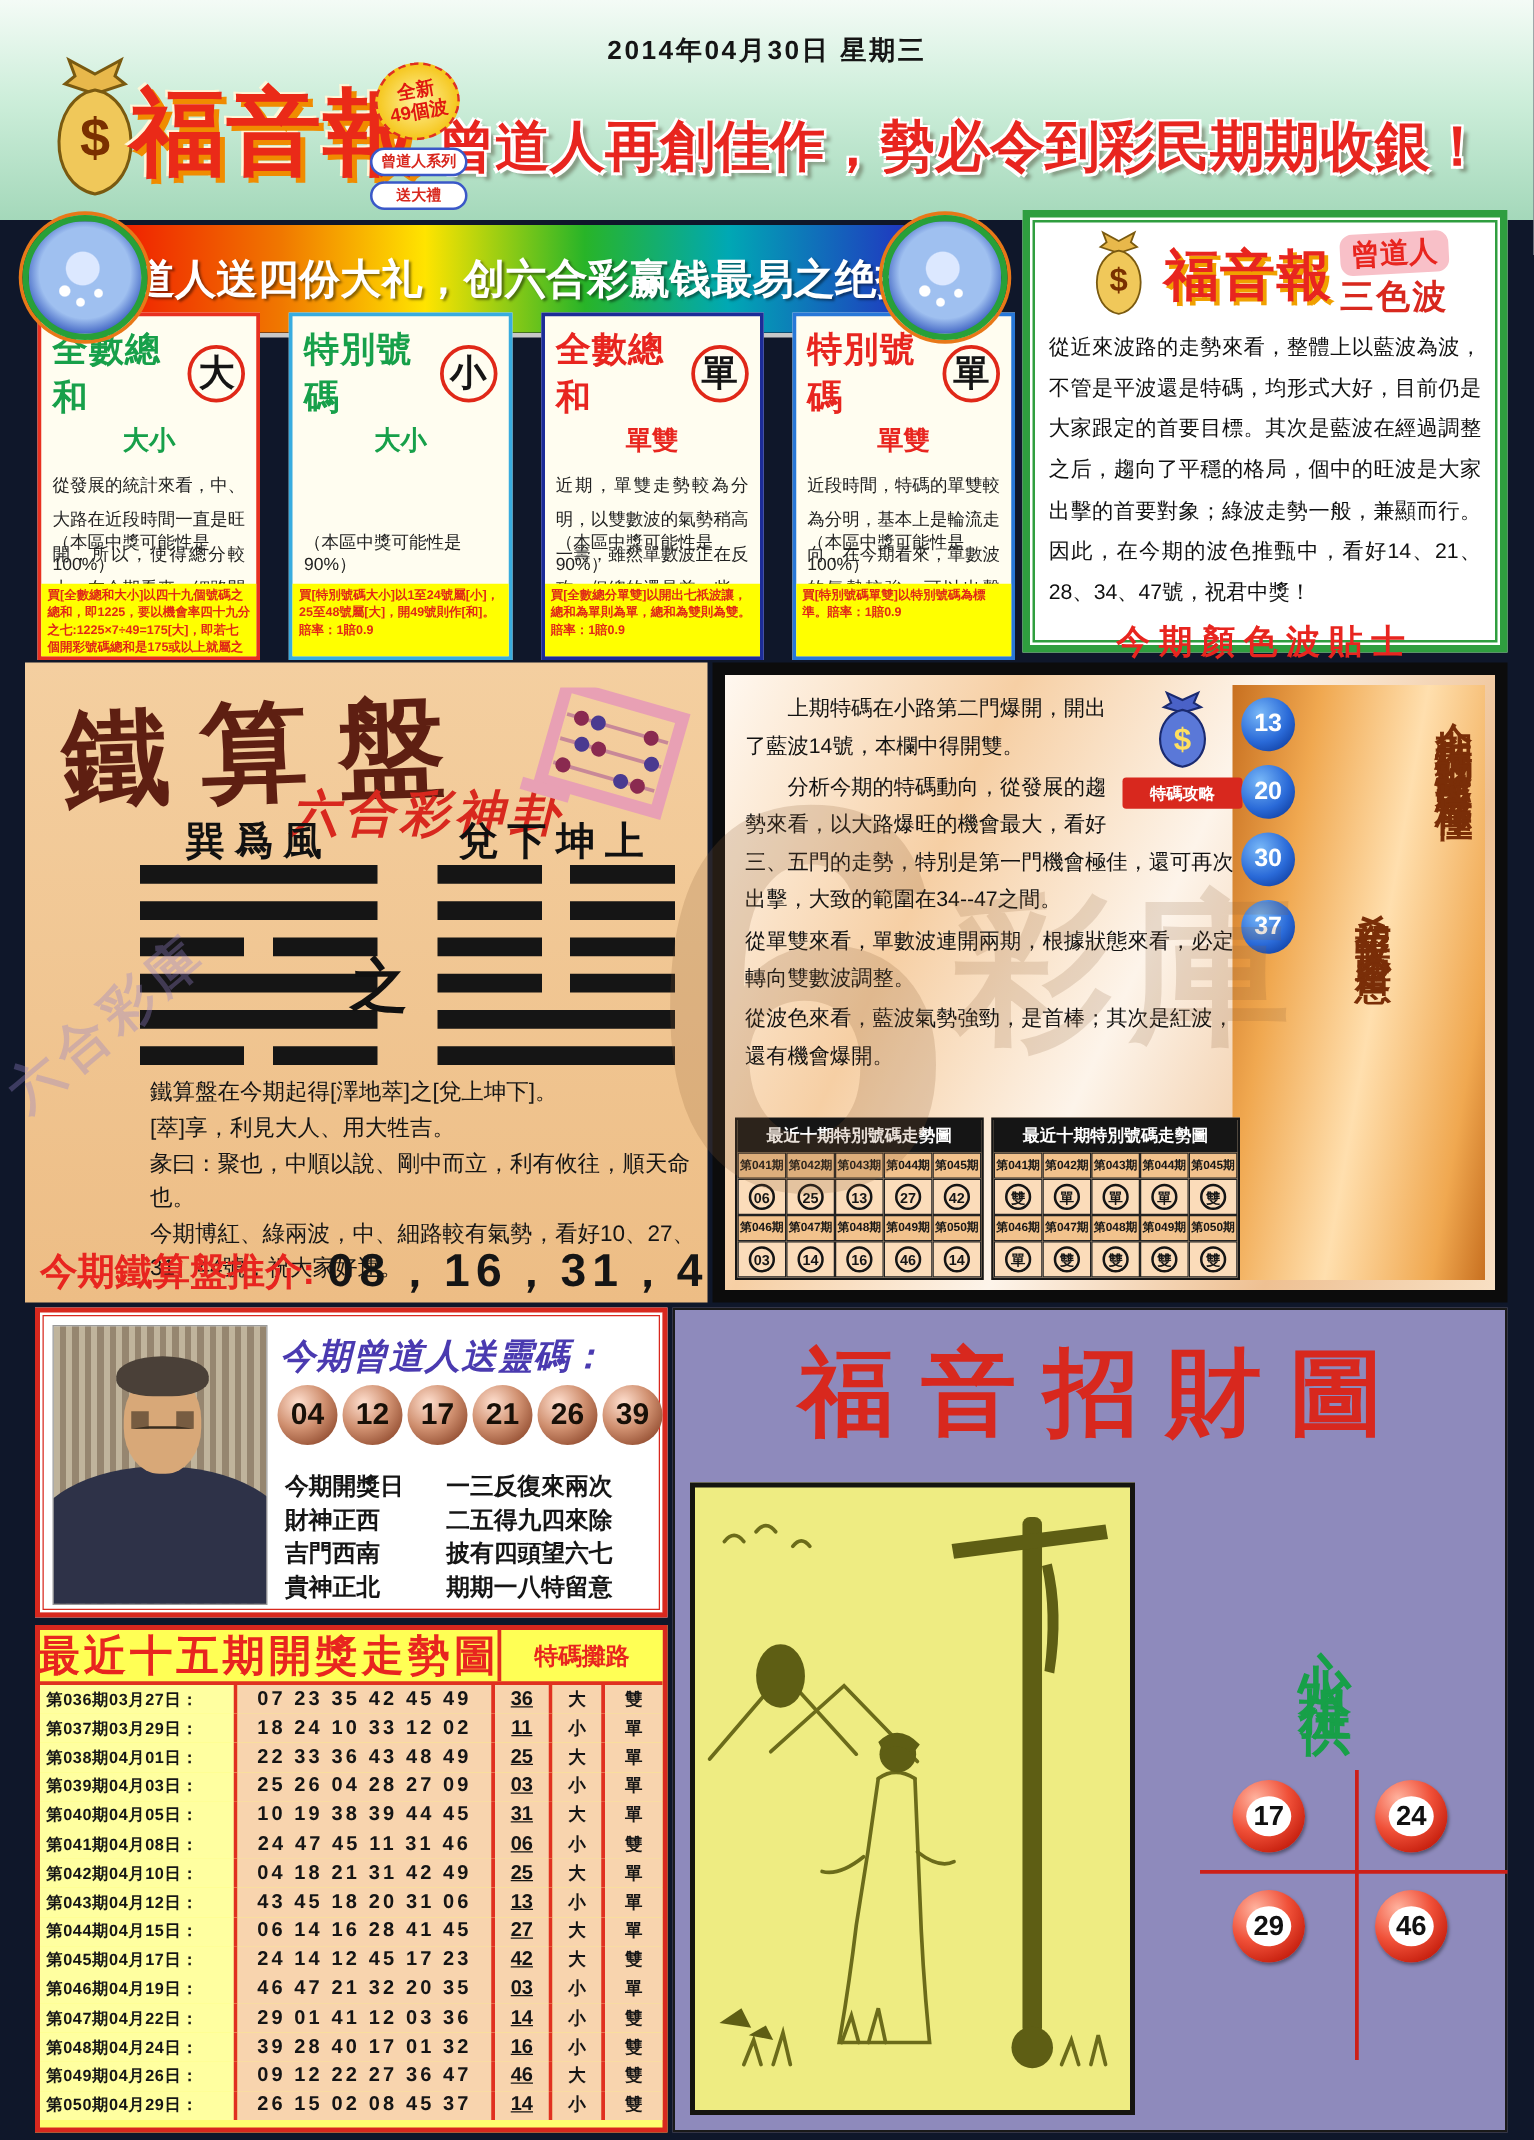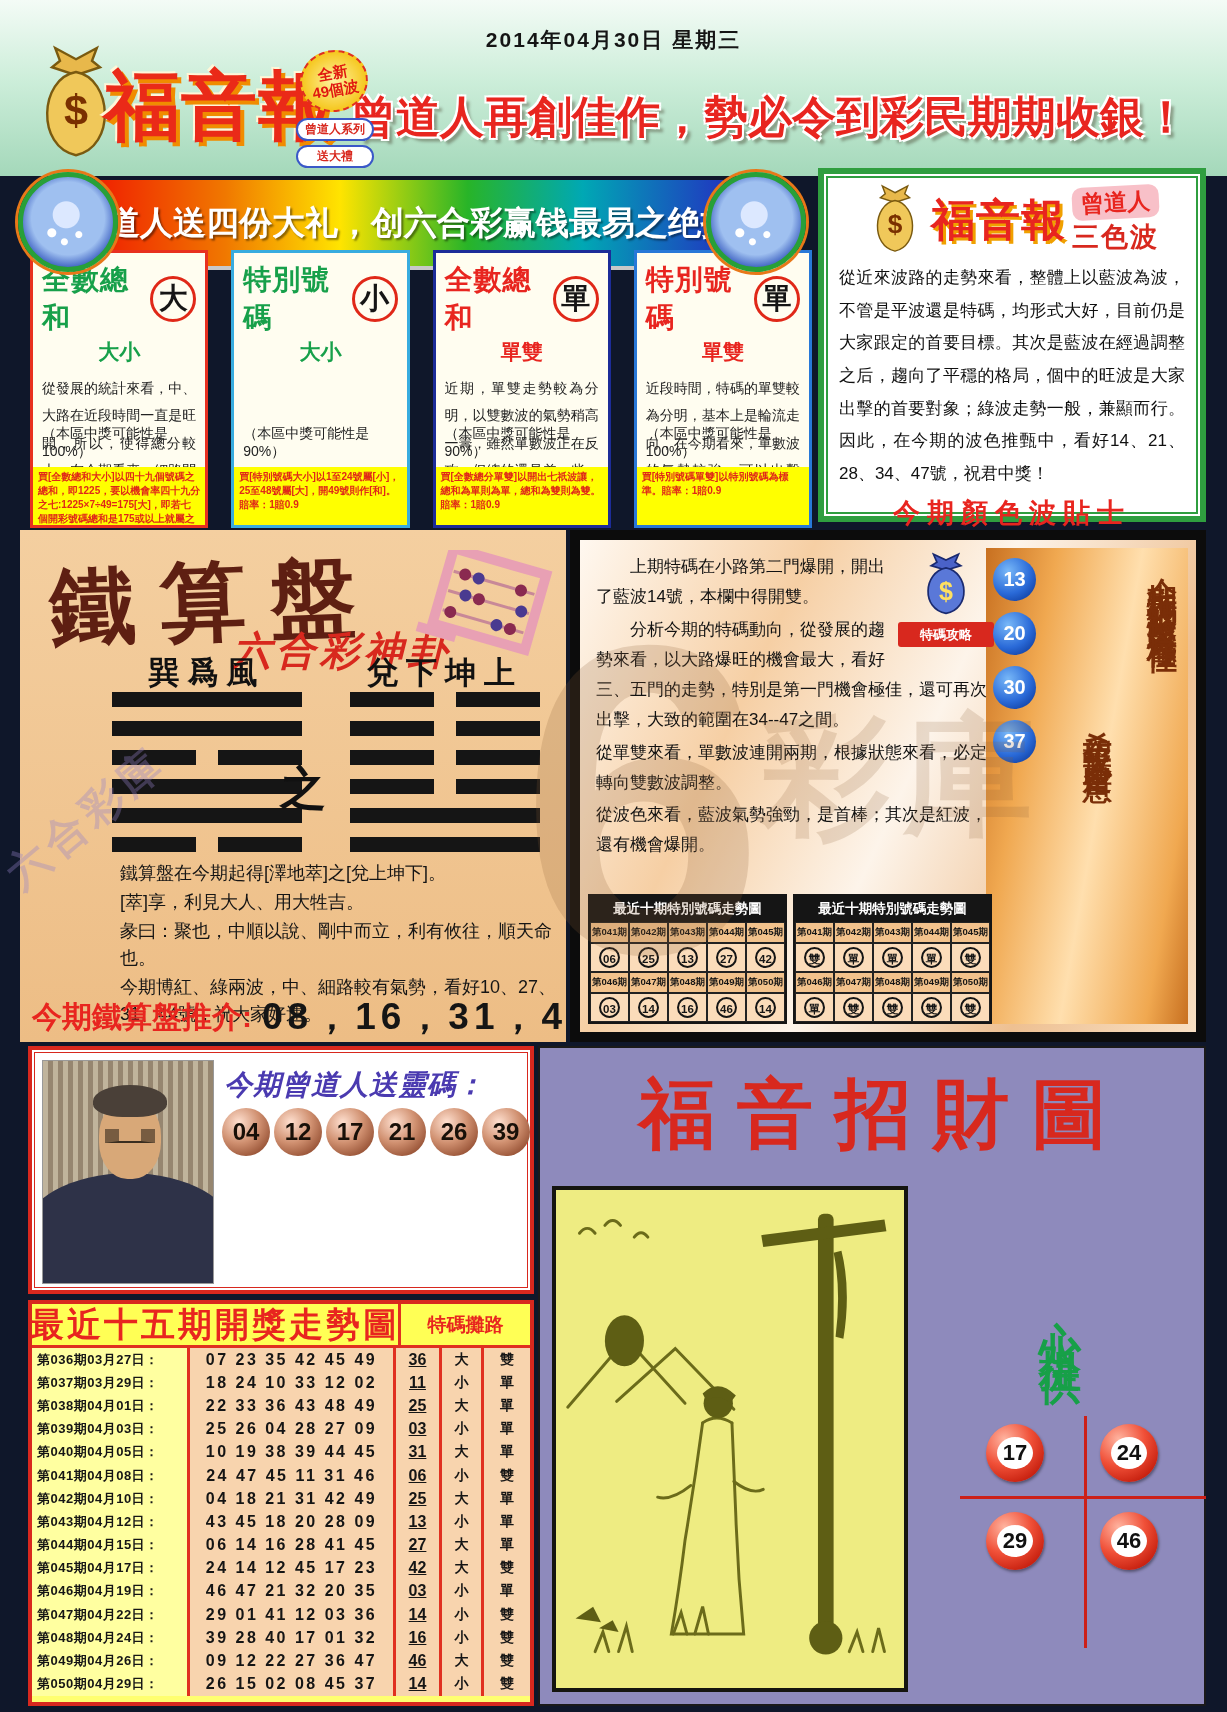--- a/index.html
+++ b/index.html
@@ -459,20 +459,34 @@
     </div>
     <div class="lm-title">今期曾道人送靈碼：</div>
     <div class="lm-balls">
         <span class="ball cball">04</span>
         <span class="ball cball">12</span>
         <span class="ball cball">17</span>
         <span class="ball cball">21</span>
         <span class="ball cball">26</span>
         <span class="ball cball">39</span>
       </div>
+    <div class="lm-verses">
+      <div>
+          <p style="margin:0">今期開獎日</p>
+          <p style="margin:0">財神正西</p>
+          <p style="margin:0">吉門西南</p>
+          <p style="margin:0">貴神正北</p>
+        </div>
+      <div>
+          <p style="margin:0">一三反復來兩次</p>
+          <p style="margin:0">二五得九四來除</p>
+          <p style="margin:0">披有四頭望六七</p>
+          <p style="margin:0">期期一八特留意</p>
+        </div>
+    </div>
   </section>
 
   <section class="draws">
     <div class="dtitle">
       <span class="dtitle-main">最近十五期開獎走勢圖</span>
       <span class="dtitle-side">特碼攤路</span>
     </div>
     <div>
         <div class="drow">
         <span class="c-period">第036期03月27日：</span>
@@ -518,21 +532,21 @@
       </div>
         <div class="drow">
         <span class="c-period">第042期04月10日：</span>
         <span class="c-nums">04 18 21 31 42 49</span>
         <span class="c-spec">25</span>
         <span class="c-size">大</span>
         <span class="c-par">單</span>
       </div>
         <div class="drow">
         <span class="c-period">第043期04月12日：</span>
-        <span class="c-nums">43 45 18 20 28 09</span>
+        <span class="c-nums">43 45 18 20 31 06</span>
         <span class="c-spec">13</span>
         <span class="c-size">小</span>
         <span class="c-par">單</span>
       </div>
         <div class="drow">
         <span class="c-period">第044期04月15日：</span>
         <span class="c-nums">06 14 16 28 41 45</span>
         <span class="c-spec">27</span>
         <span class="c-size">大</span>
         <span class="c-par">單</span>

